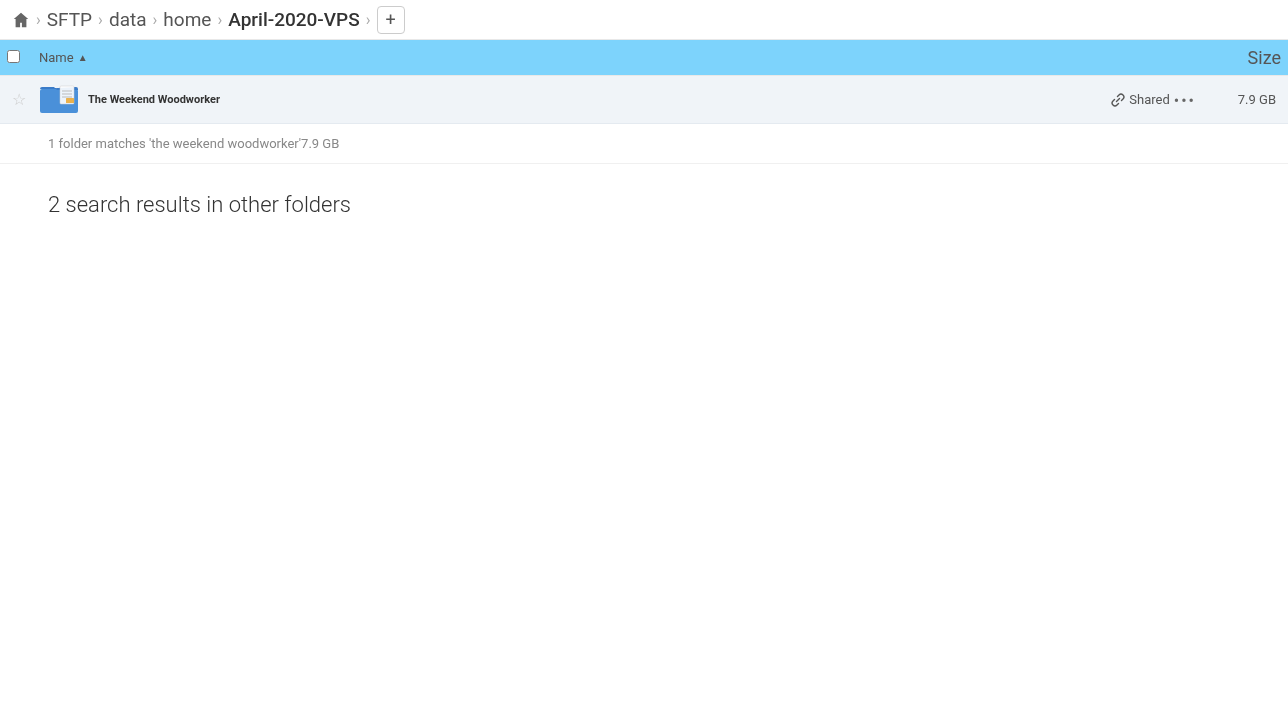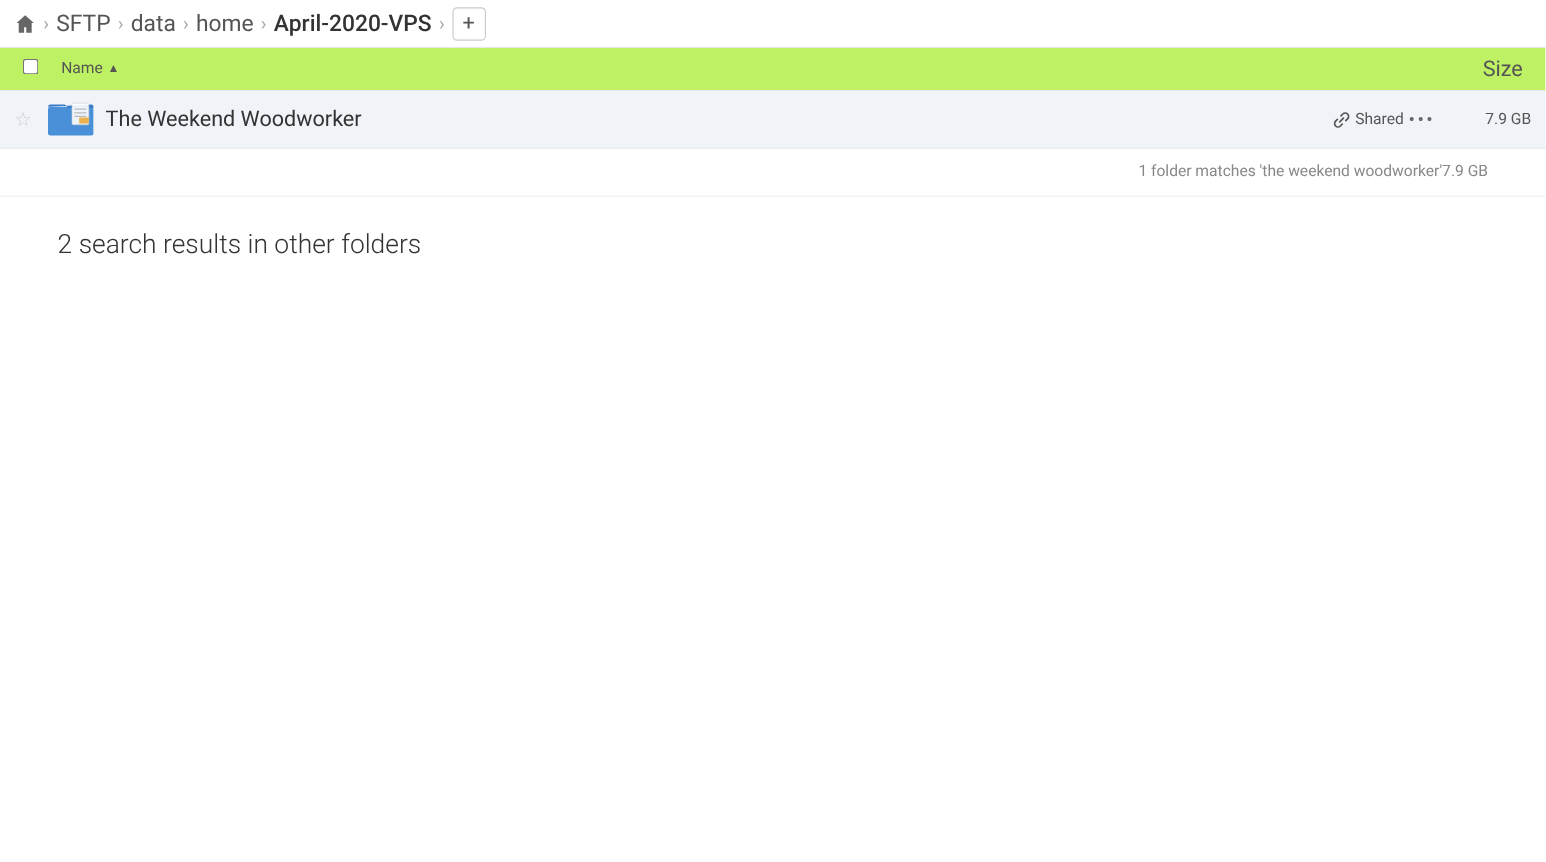--- a/index.html
+++ b/index.html
@@ -59,24 +59,24 @@
       cursor: pointer;
       font-size: 18px;
       margin-left: 4px;
       line-height: 1;
     }
 
     
     .col-header {
       display: flex;
       align-items: center;
-      padding: 0 19px;
+      padding: 0 7px;
       height: 36px;
       border-bottom: 1px solid #e8e8e8;
-      background: #bef264;
+      background: #7dd3fc;
     }
     .col-header-checkbox {
       width: 24px;
       margin-right: 8px;
     }
     .col-header-name {
       display: flex;
       align-items: center;
       gap: 4px;
       font-size: 13px;
@@ -112,23 +112,23 @@
     }
     .file-row-icon {
       width: 40px;
       height: 32px;
       margin-right: 8px;
       flex-shrink: 0;
       position: relative;
     }
     .file-row-name {
       flex: 1;
-      font-size: 18px;
-      color: #333;
-      font-weight: 400;
+      font-size: 11px;
+      color: #333;
+      font-weight: 700;
     }
     .file-row-shared {
       display: flex;
       align-items: center;
       gap: 4px;
       color: #555;
       font-size: 13px;
       margin-right: 4px;
     }
     .file-row-more {
@@ -144,21 +144,21 @@
       text-align: right;
     }
 
     
     .folder-match {
       padding: 12px 48px;
       font-size: 13px;
       color: #888;
       display: flex;
       align-items: center;
-      justify-content: flex-end;
+      justify-content: flex-start;
       border-bottom: 1px solid #f0f0f0;
     }
     .folder-match-size {
       font-size: 13px;
       color: #888;
     }
 
     
     .other-folders-header {
       padding: 28px 48px 12px;

